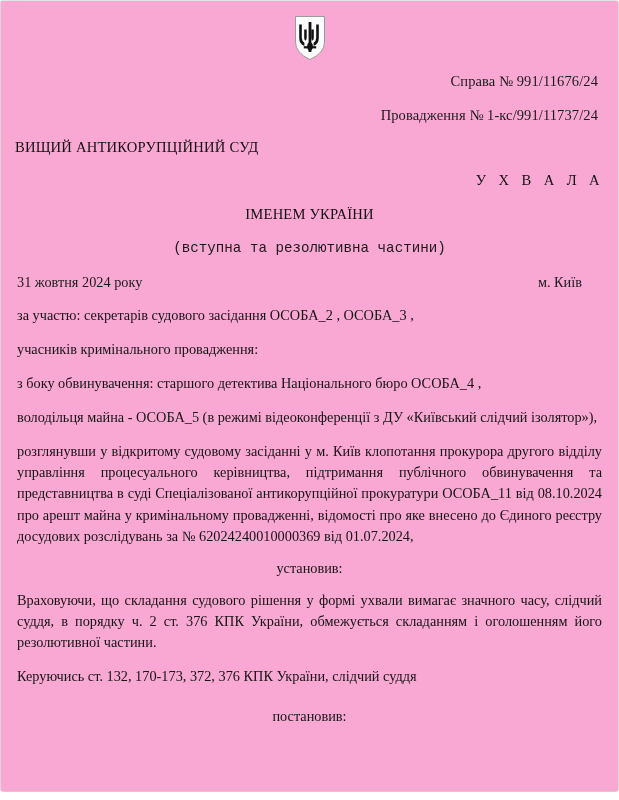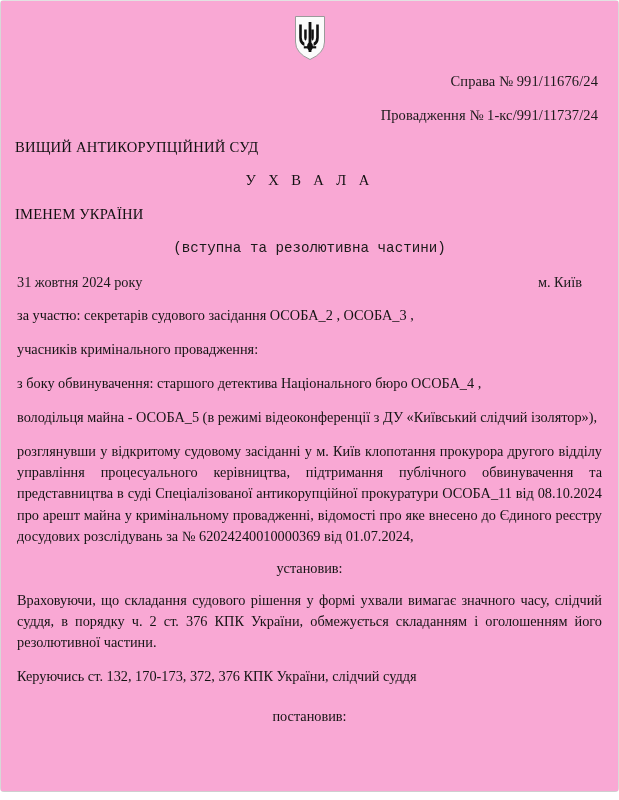--- a/index.html
+++ b/index.html
@@ -56,28 +56,29 @@
 
   
   .court-title {
     text-align: left;
     font-size: 14.6px;
     color: #111111;
     margin: 6px 0 16px 0;
     letter-spacing: 0.2px;
   }
   .ruling-word {
-    text-align: center;
+    text-align: right;
     font-size: 14.6px;
     color: #111111;
     letter-spacing: 4.4px;
     margin: 0 0 17px 0;
     font-weight: 400;
   }
   .in-name {
+    text-align: center;
     font-size: 14.6px;
     color: #111111;
     margin: 0 0 17px 0;
     letter-spacing: 0.2px;
   }
   .subtitle-note {
     text-align: center;
     font-size: 14.2px;
     color: #1a1a1a;
     margin: 0 0 18px 0;

